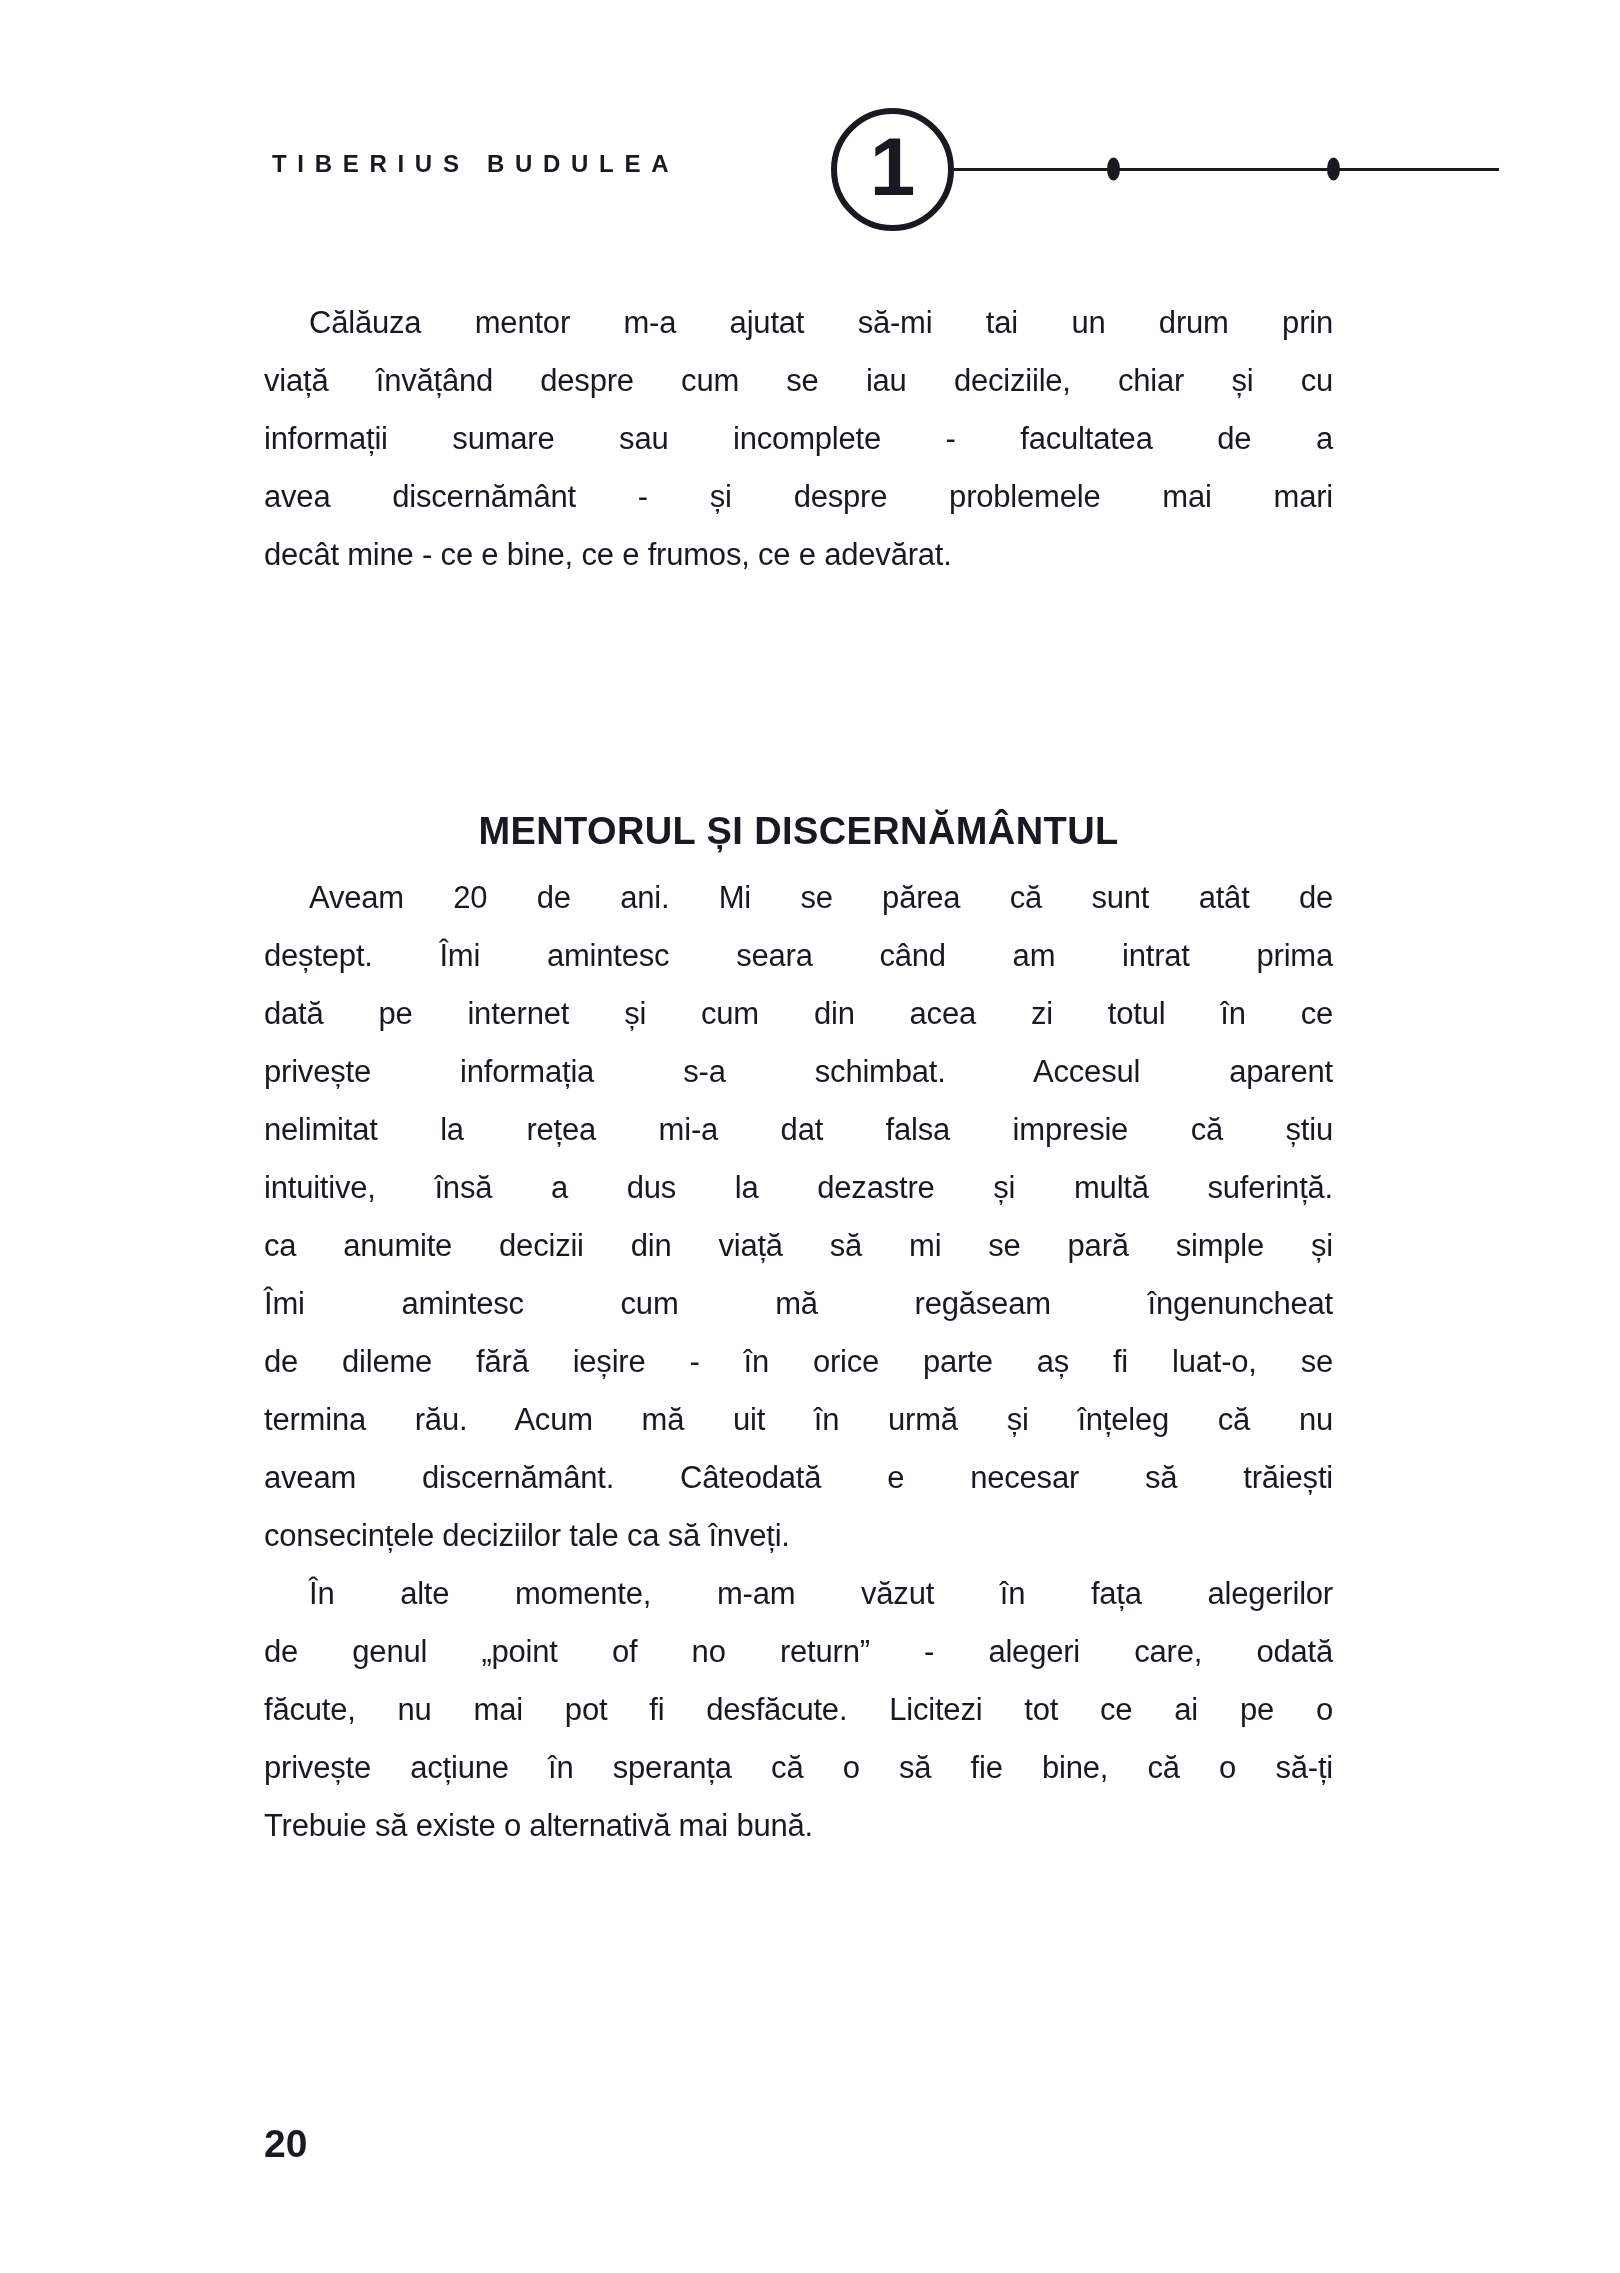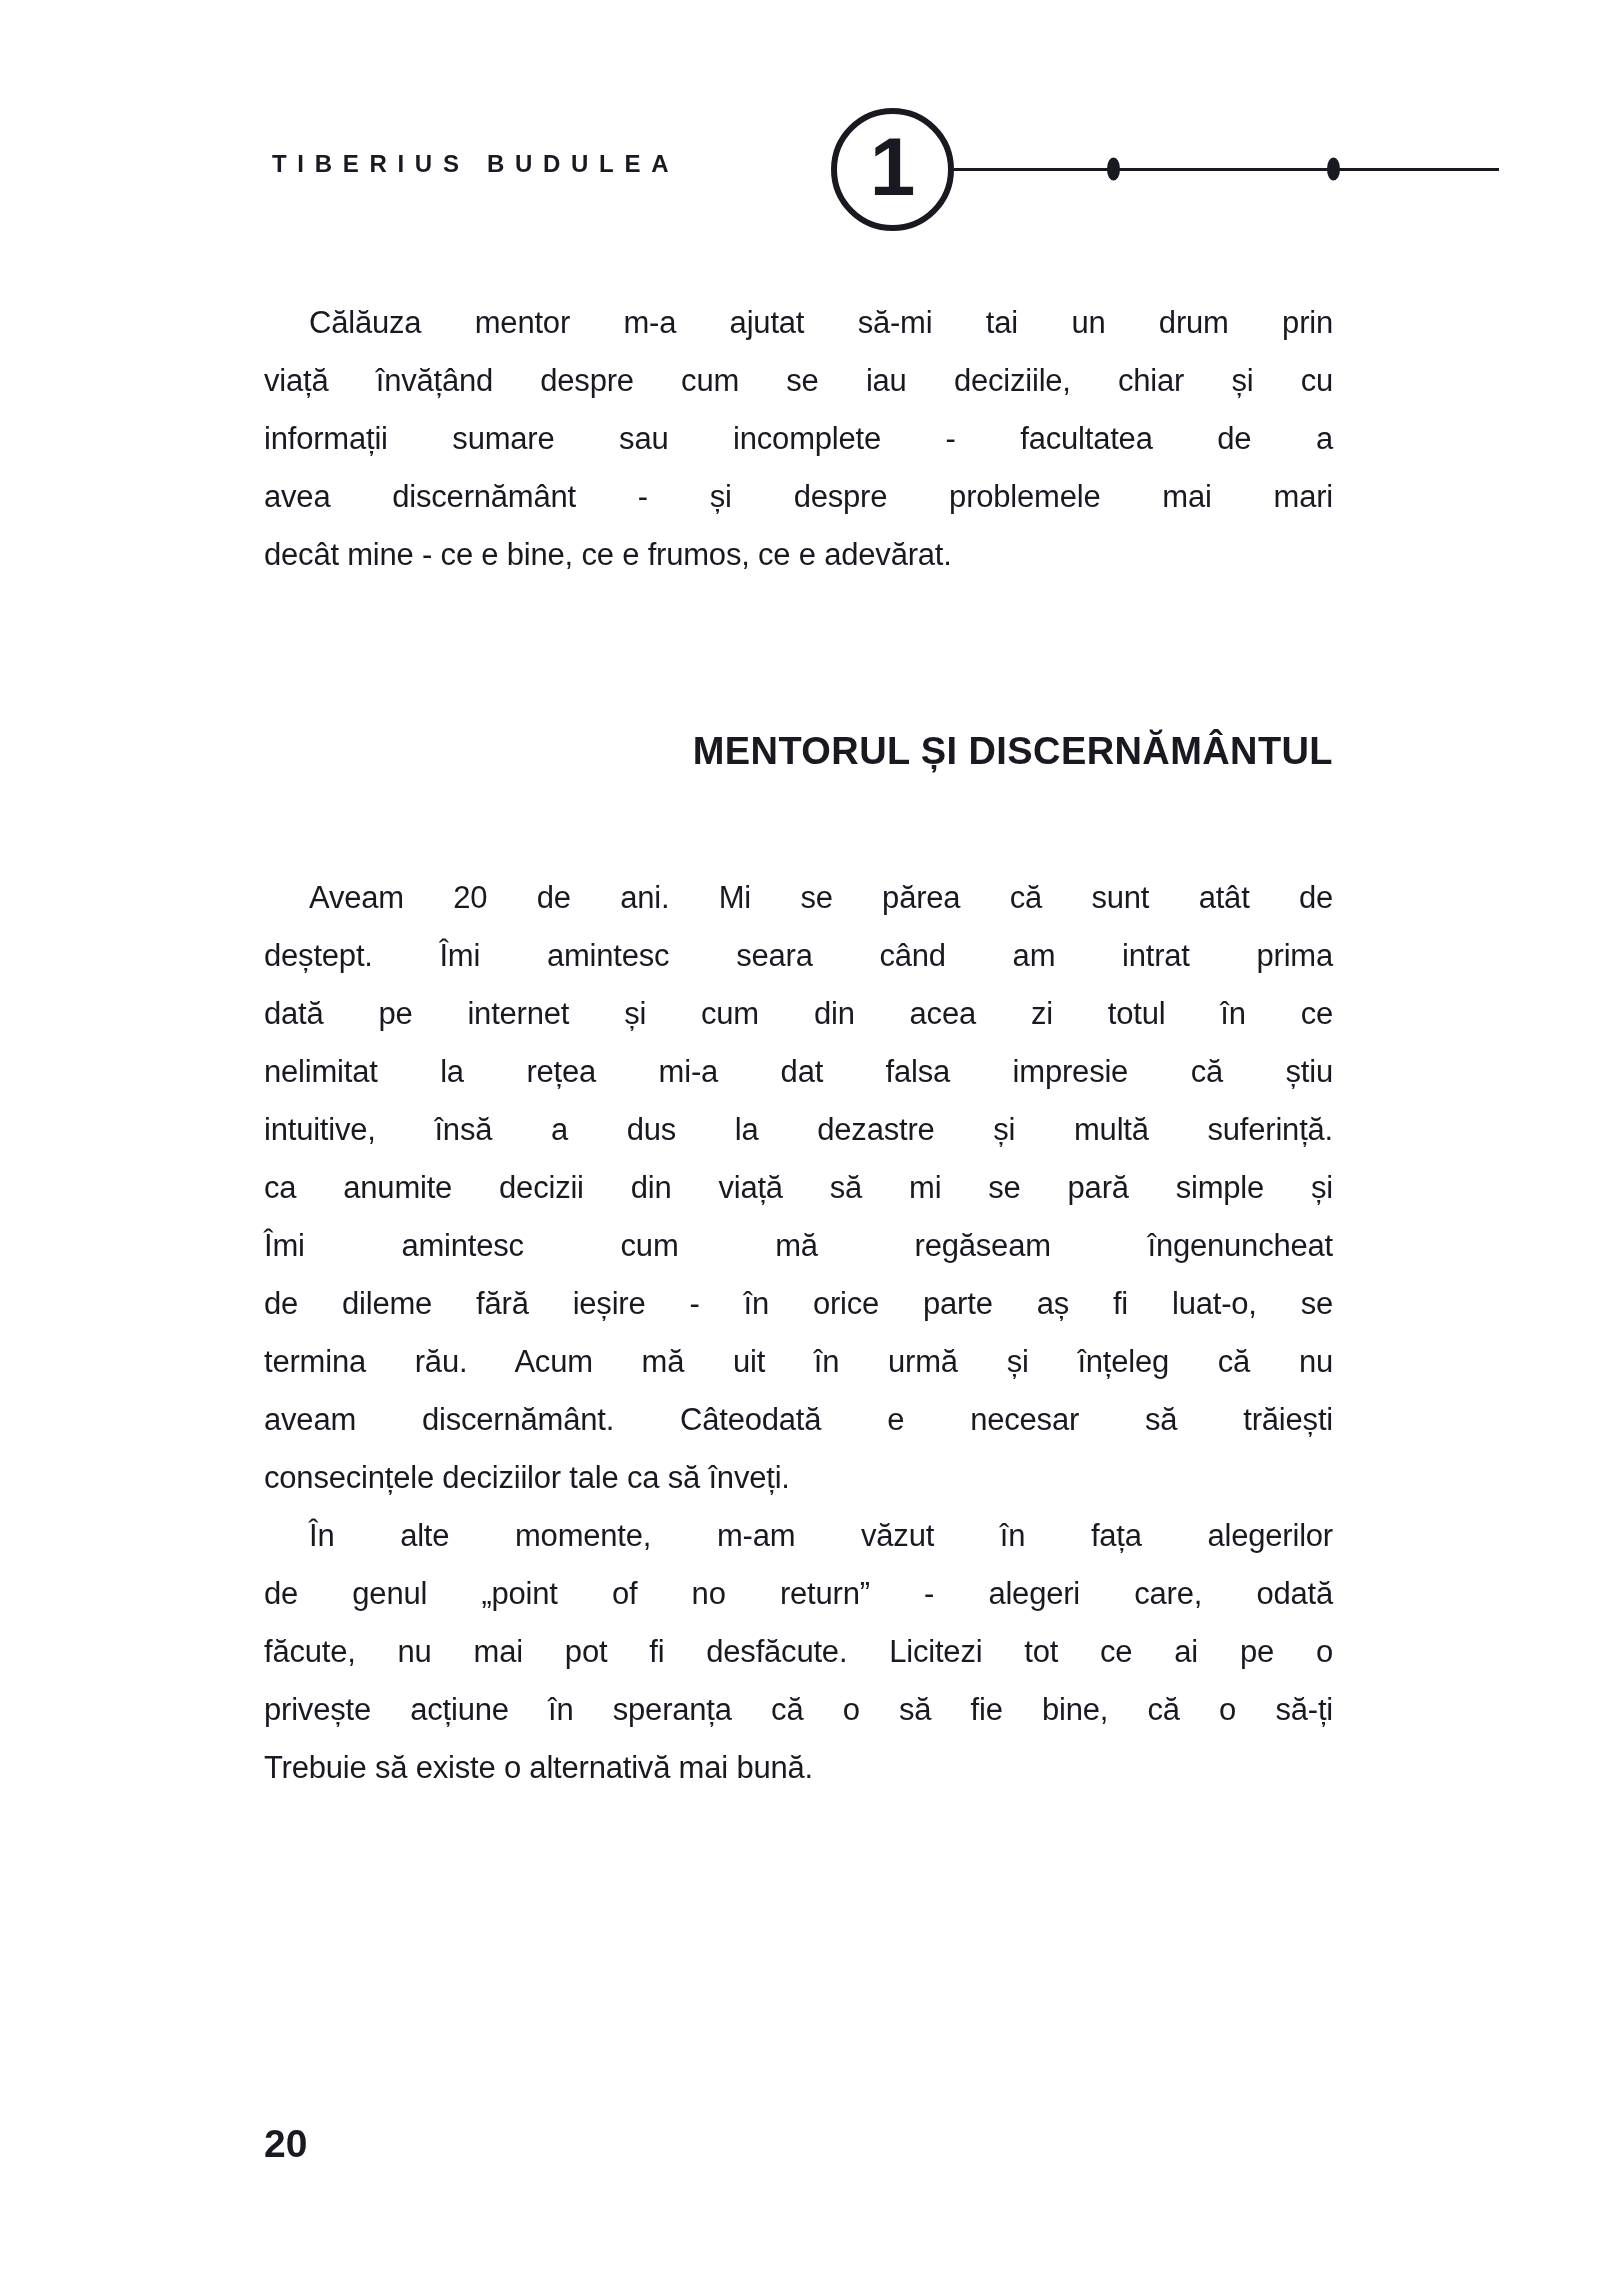--- a/index.html
+++ b/index.html
@@ -88,23 +88,23 @@
     text-align: justify;
     text-align-last: justify;
     letter-spacing: -0.2px;
   }
   .para-line.last-line { text-align-last: left; }
   .paragraph > .para-line:first-child { text-indent: 45px; }
 
   .section-heading {
     position: absolute;
     left: 264px;
-    top: 728px;
+    top: 808px;
     width: 1069px;
-    text-align: right;
+    text-align: center;
     font-size: 38px;
     line-height: 46px;
     font-weight: 700;
     letter-spacing: 0.4px;
     color: var(--ink);
     white-space: nowrap;
   }
 
   
   .page-number {
@@ -144,20 +144,21 @@
         <div class="para-line last-line">decât mine - ce e bine, ce e frumos, ce e adevărat.</div>
       </div>
 
     <h2 class="section-heading">MENTORUL ȘI DISCERNĂMÂNTUL</h2>
 
     <div class="text-col body-flow">
       <div class="paragraph">
           <div class="para-line">Aveam 20 de ani. Mi se părea că sunt atât de</div>
           <div class="para-line">deștept. Îmi amintesc seara când am intrat prima</div>
           <div class="para-line">dată pe internet și cum din acea zi totul în ce</div>
+          <div class="para-line">privește informația s-a schimbat. Accesul aparent</div>
           <div class="para-line">nelimitat la rețea mi-a dat falsa impresie că știu</div>
           <div class="para-line">intuitive, însă a dus la dezastre și multă suferință.</div>
           <div class="para-line">ca anumite decizii din viață să mi se pară simple și</div>
           <div class="para-line">Îmi amintesc cum mă  regăseam îngenuncheat</div>
           <div class="para-line">de dileme fără ieșire - în orice parte aș fi luat-o, se</div>
           <div class="para-line">termina rău. Acum mă uit în urmă și înțeleg că nu</div>
           <div class="para-line">aveam discernământ. Câteodată e necesar să trăiești</div>
           <div class="para-line last-line">consecințele deciziilor tale ca să înveți.</div>
         </div>
       <div class="paragraph">

